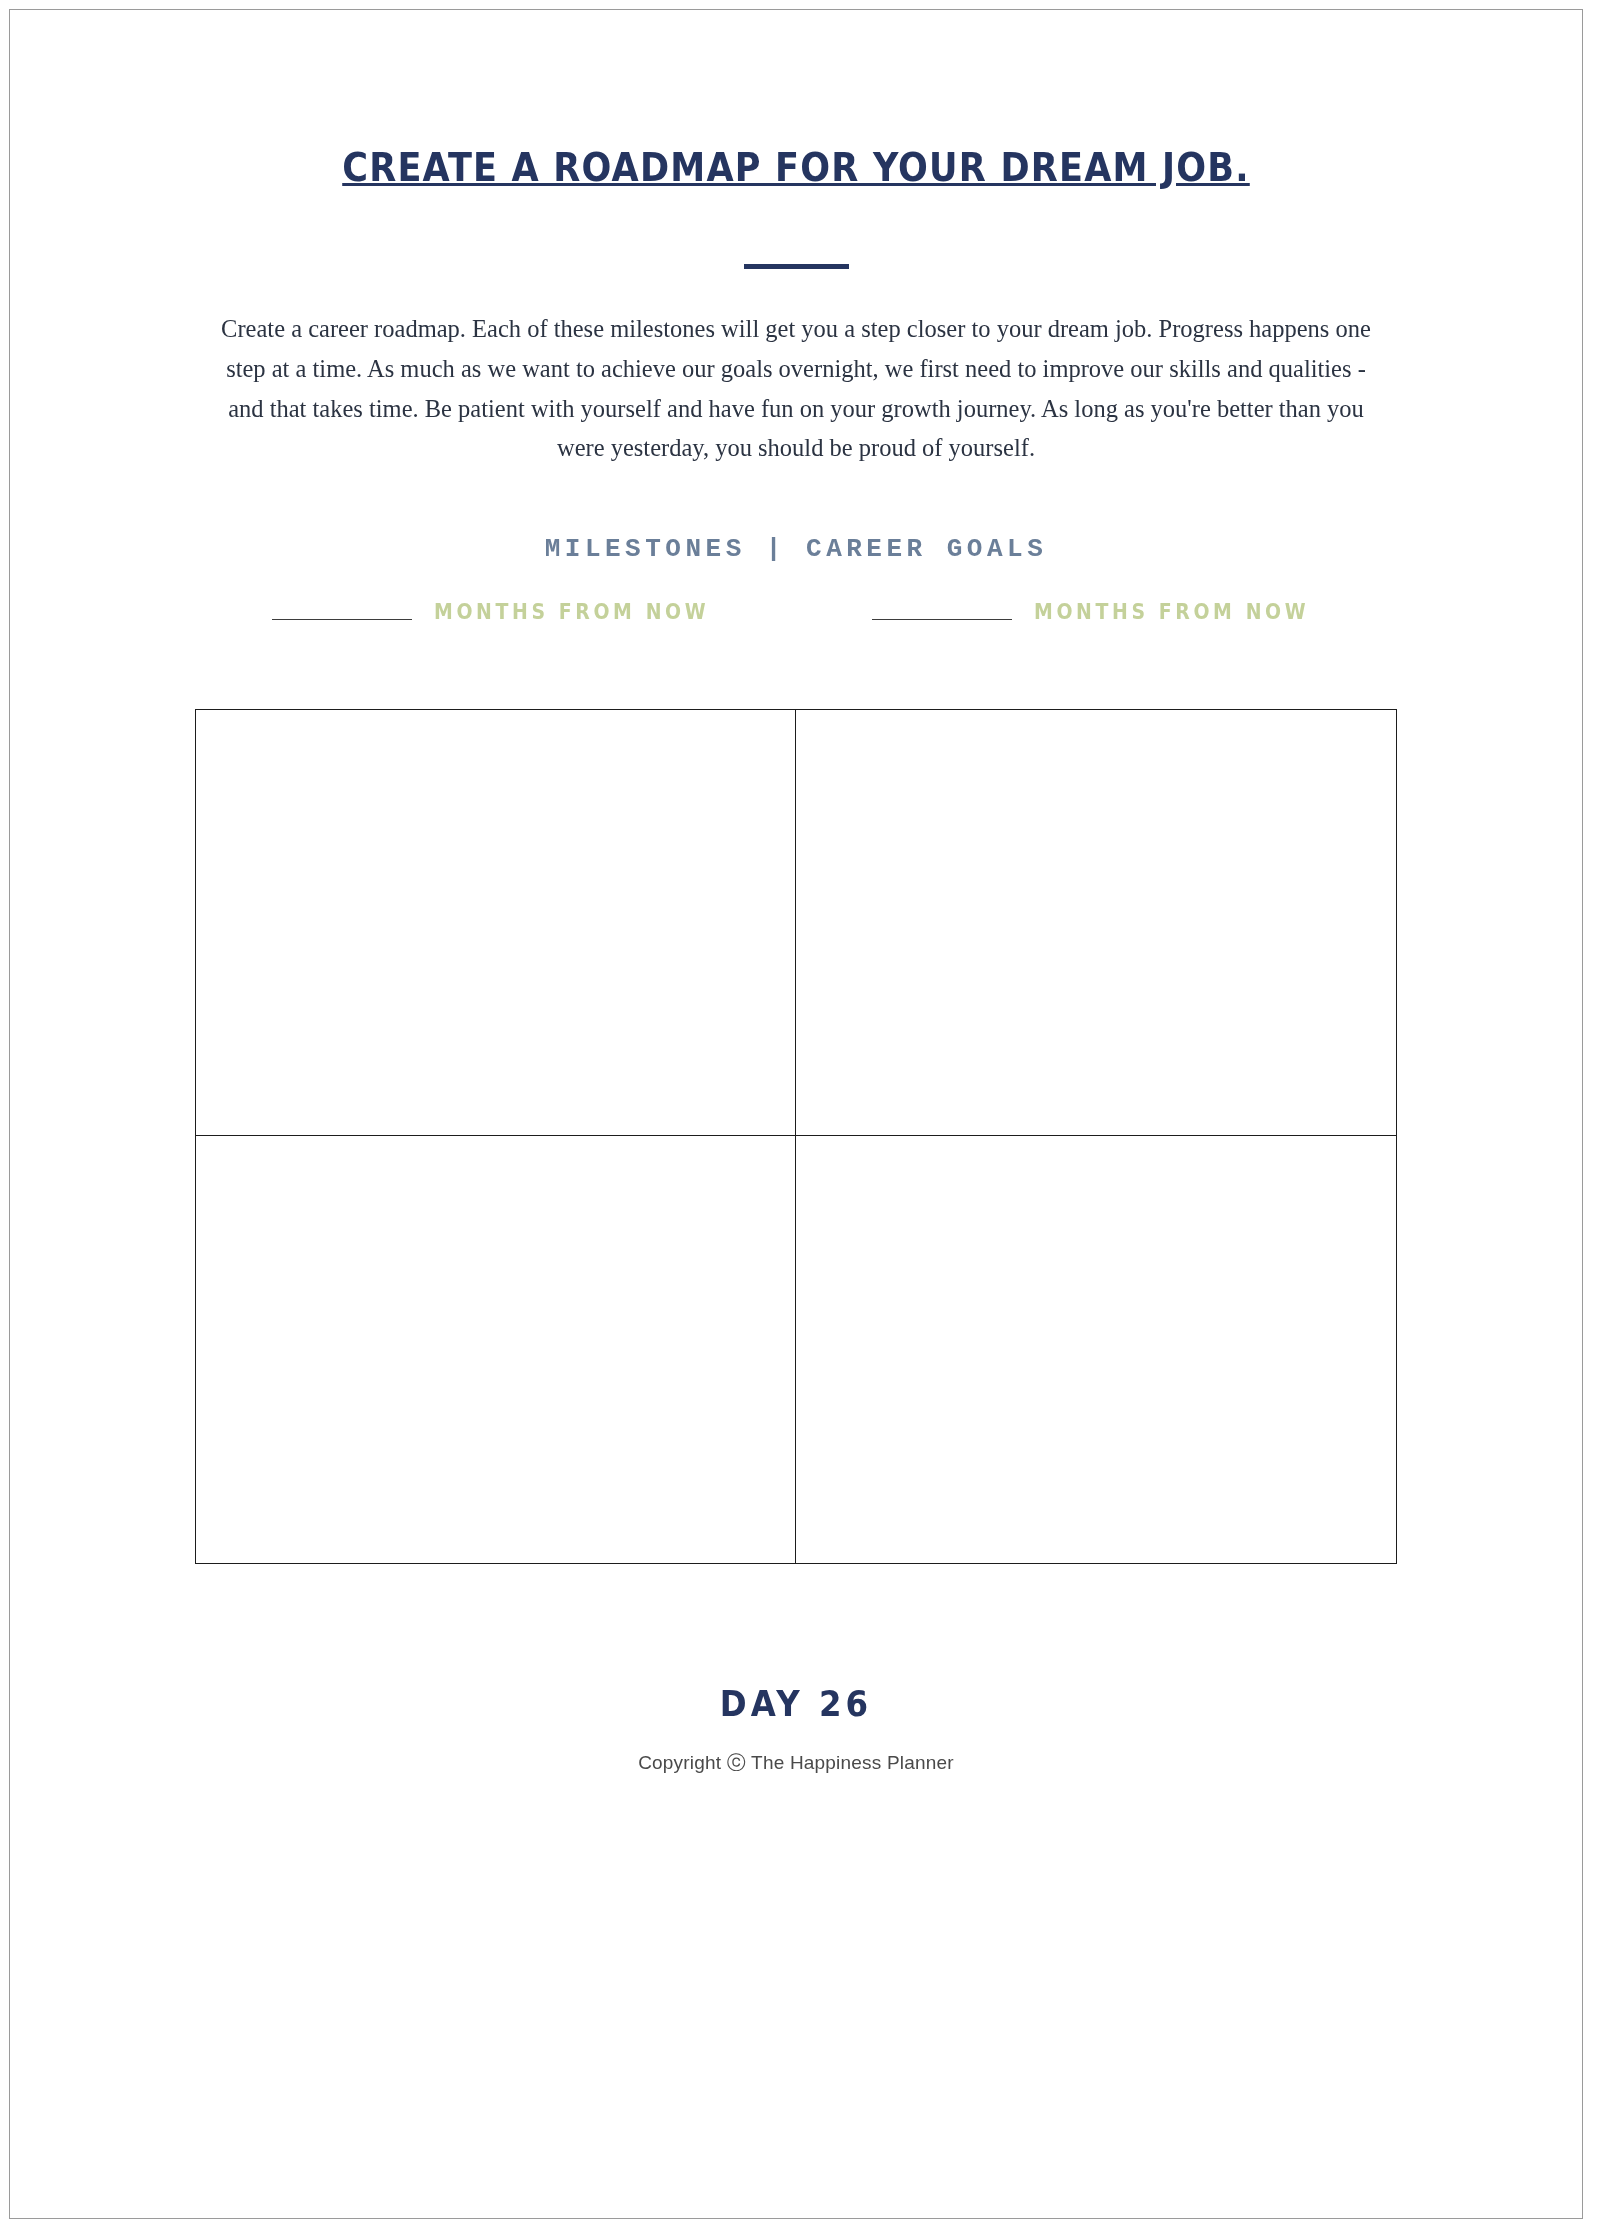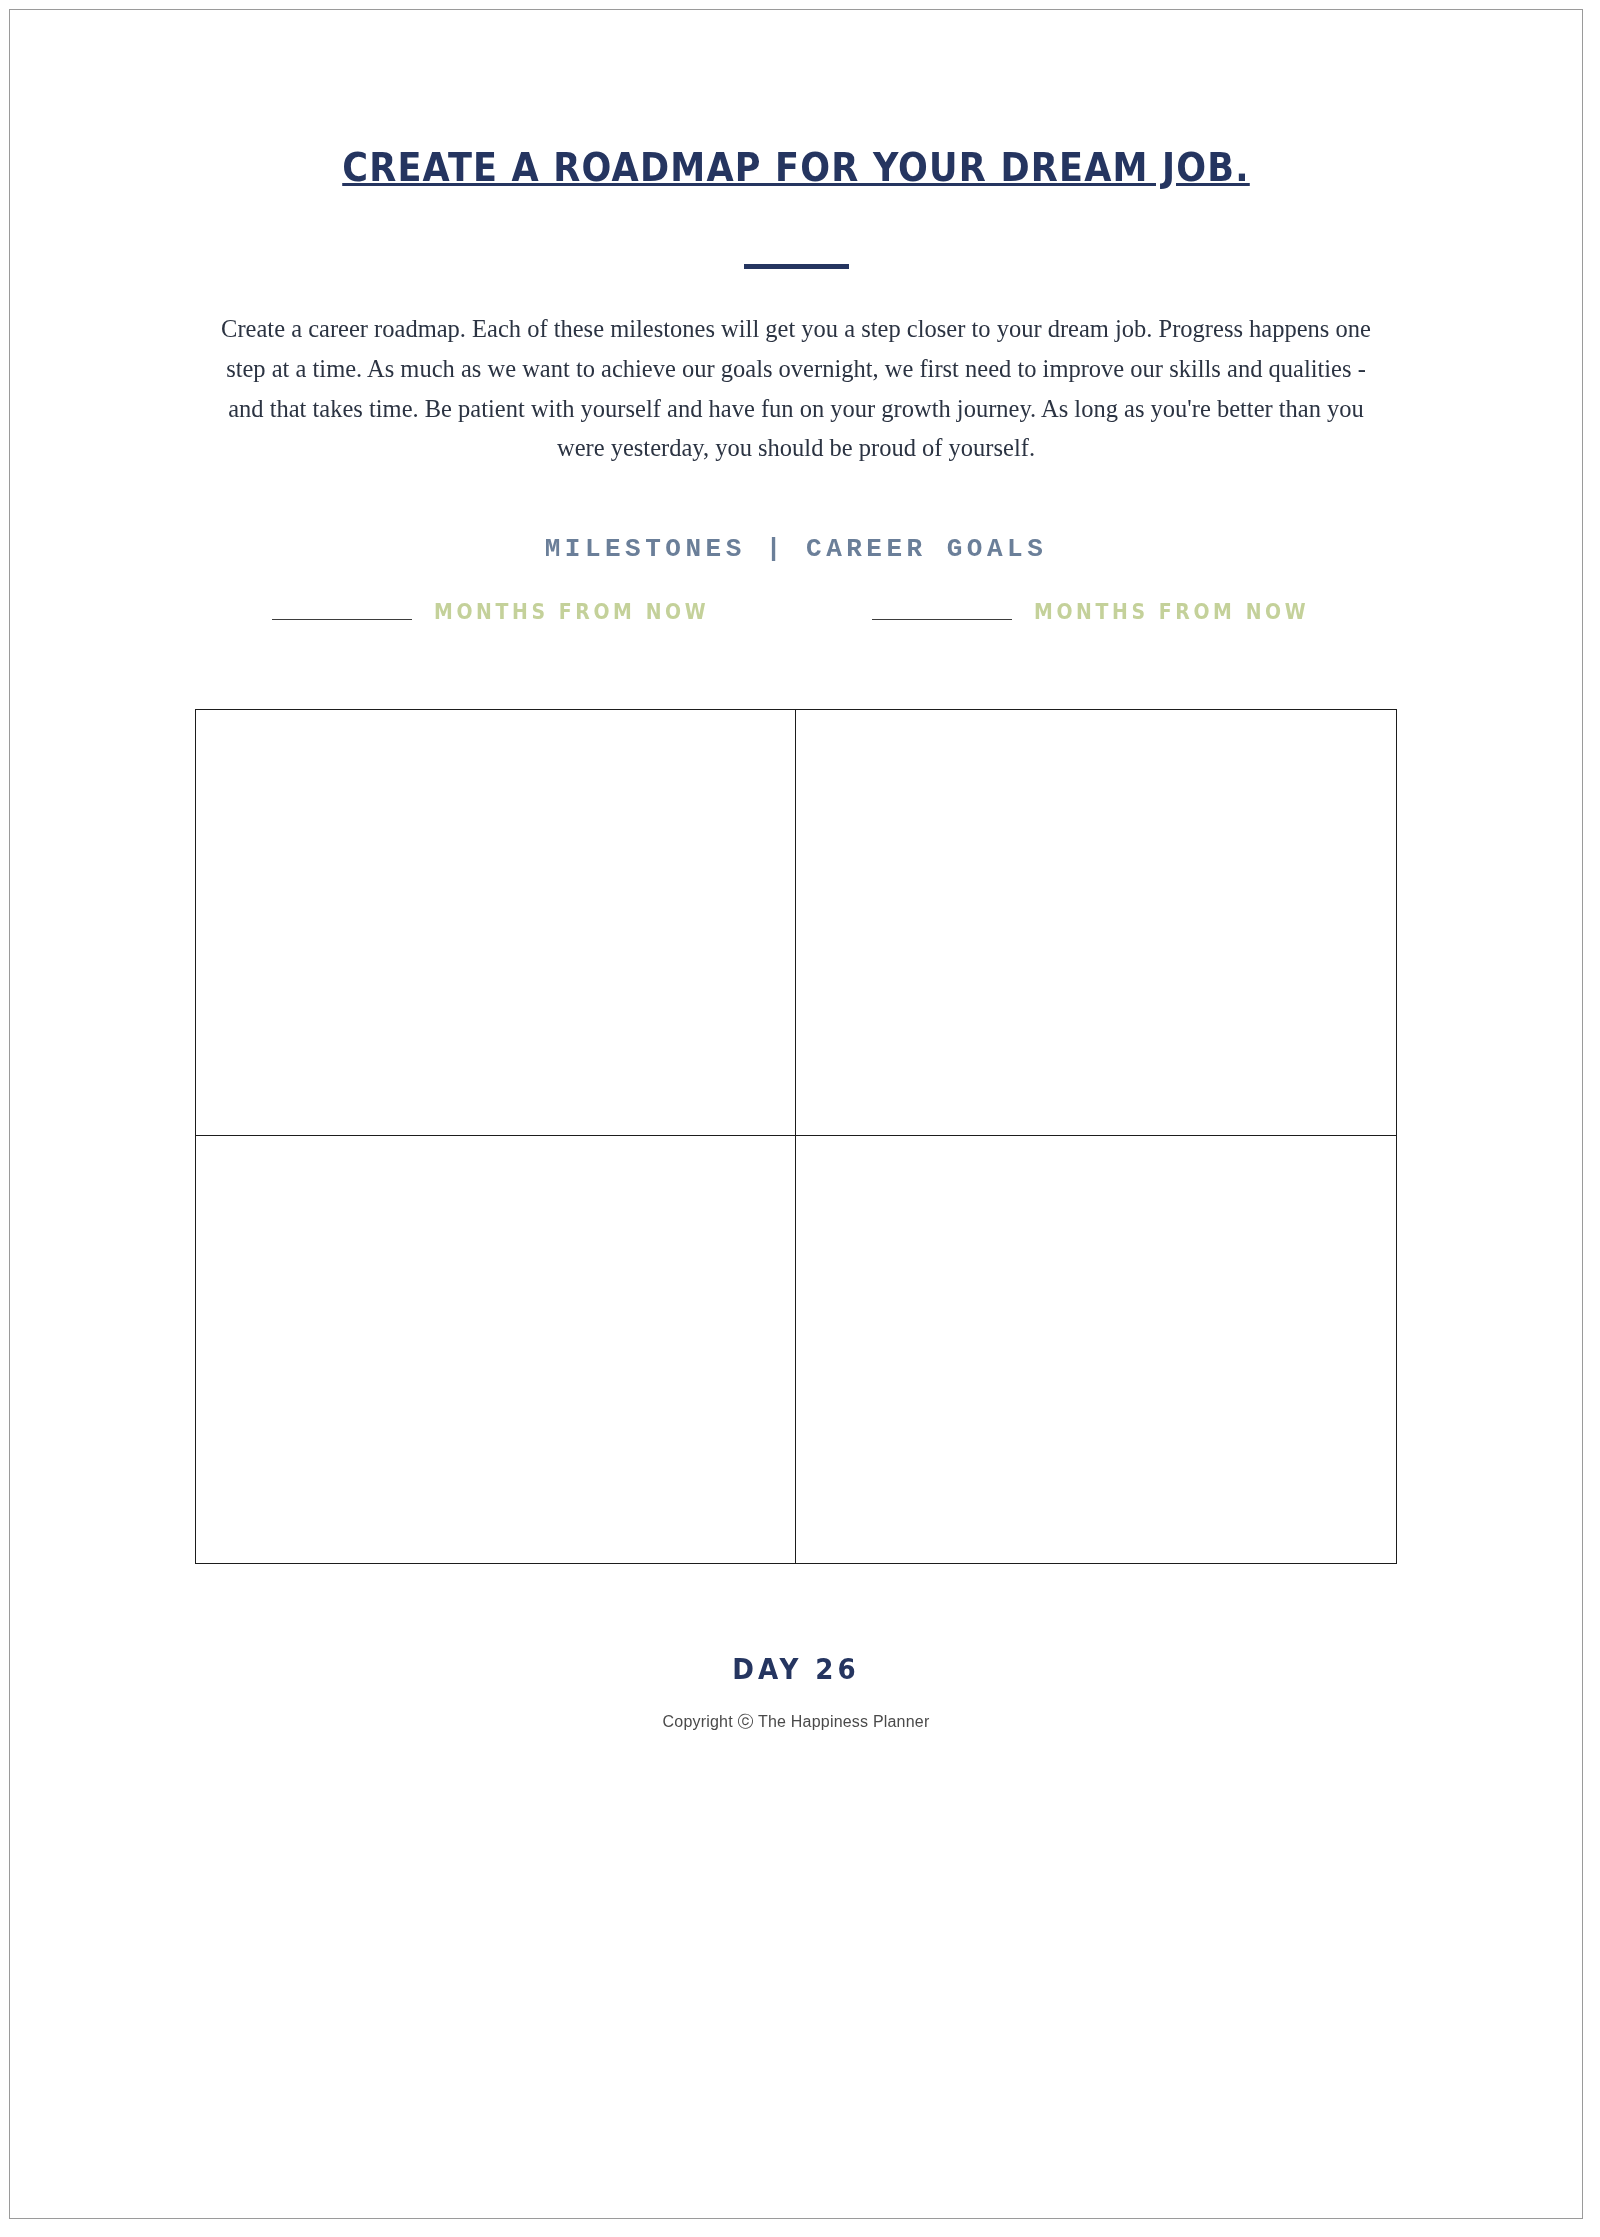--- a/index.html
+++ b/index.html
@@ -140,35 +140,35 @@
   .cell {
     box-sizing: border-box;
     border-right: 1.6px solid #1d1d1d;
     border-bottom: 1.6px solid #1d1d1d;
   }
   .cell.col-last { border-right: none; }
   .cell.row-last { border-bottom: none; }
 
   
   .day-label {
-    margin-top: 88px;
+    margin-top: 119px;
     text-align: center;
     color: #253560;
     font-family: "DejaVu Sans Condensed", "Liberation Sans Narrow", "Liberation Sans", sans-serif;
     font-weight: bold;
-    font-size: 29px;
+    font-size: 36px;
     letter-spacing: 4px;
     text-transform: uppercase;
   }
   .copyright {
     margin-top: 26px;
     text-align: center;
     color: #4a4a4a;
     font-family: "Liberation Sans", sans-serif;
-    font-size: 16px;
+    font-size: 19px;
     letter-spacing: 0.2px;
   }
 </style>
 </head>
 <body>
 
 <div class="page">
   <div class="sheet">
     <div class="content">
 

